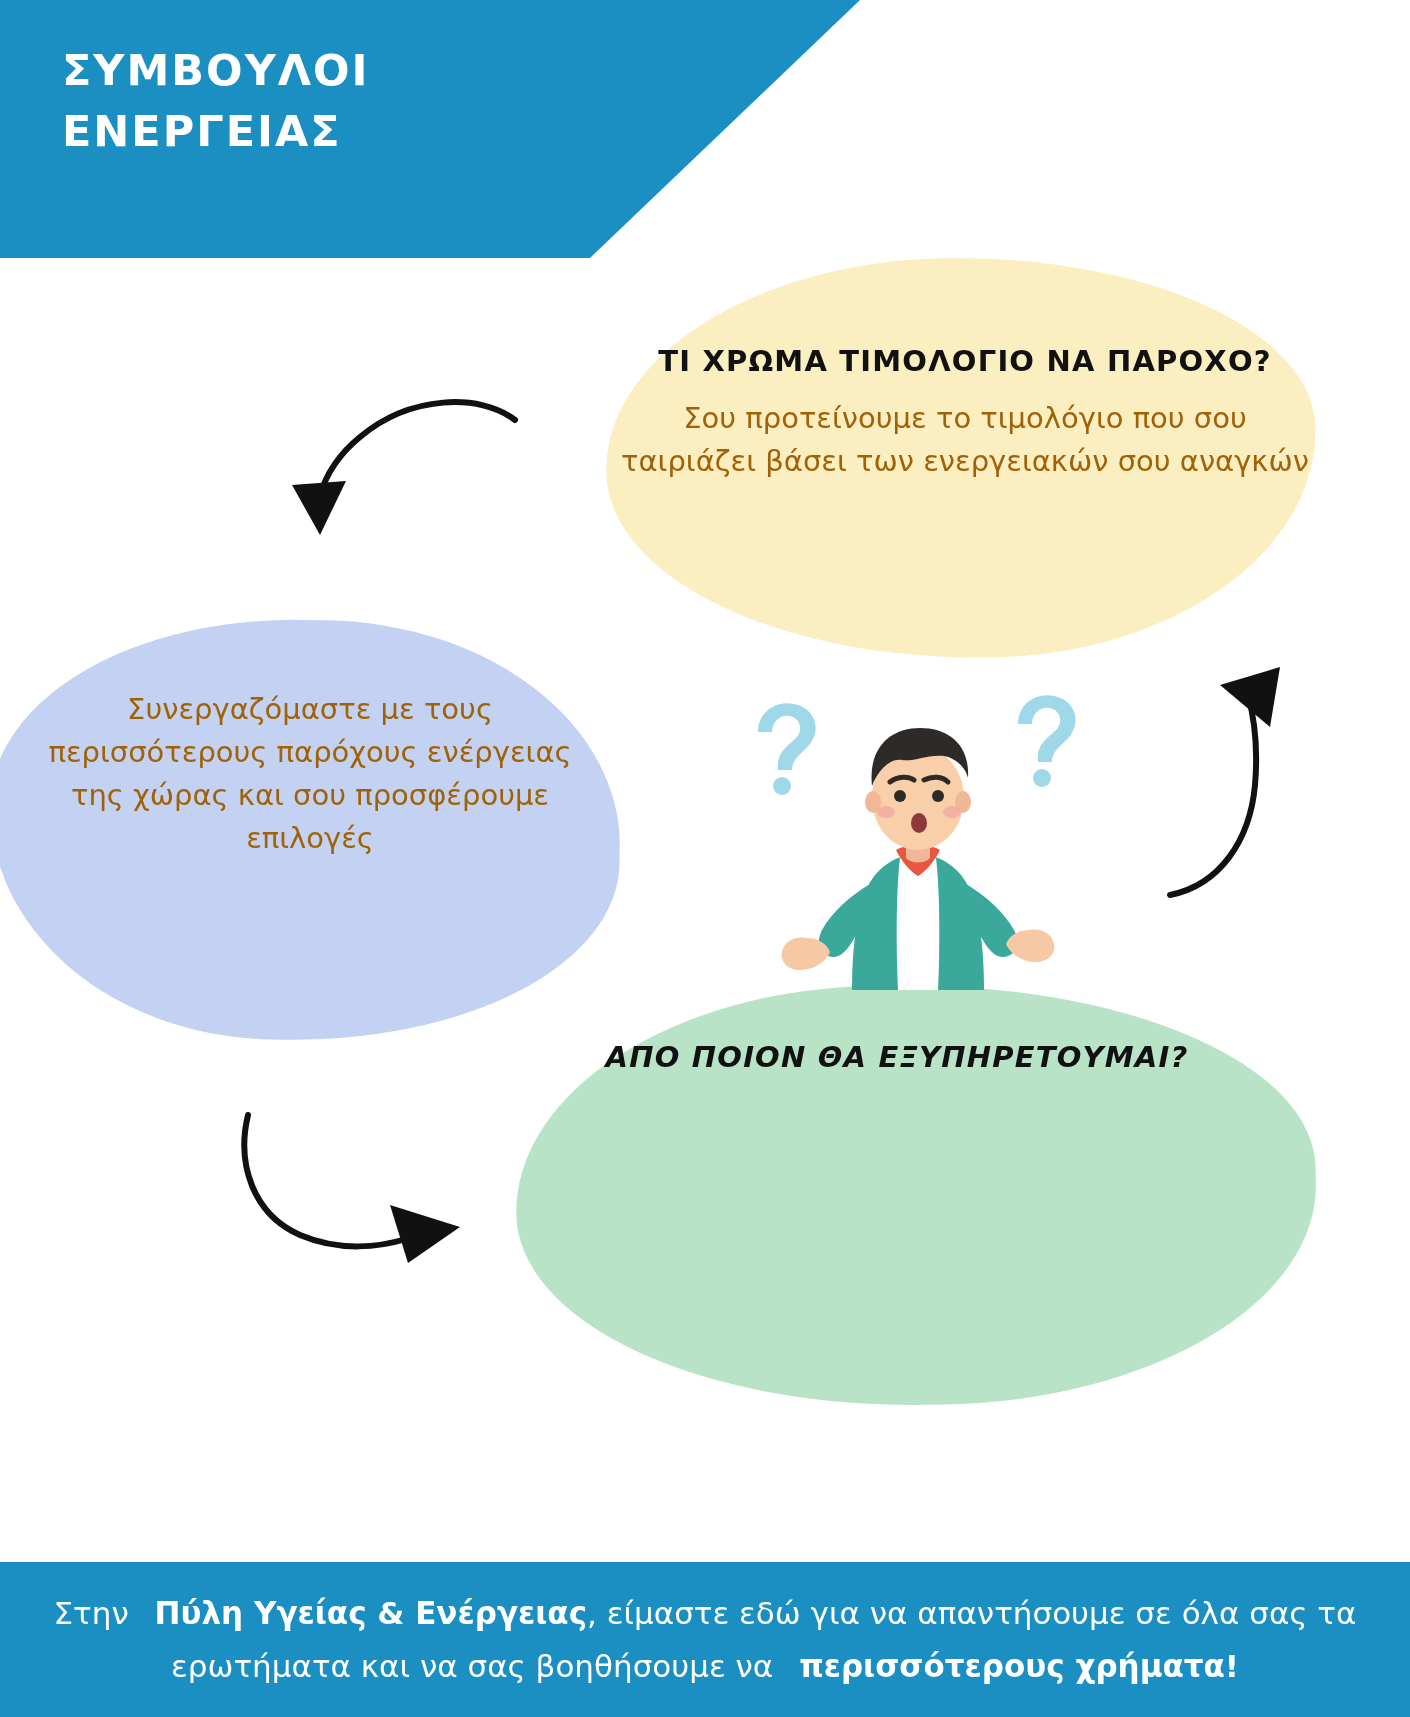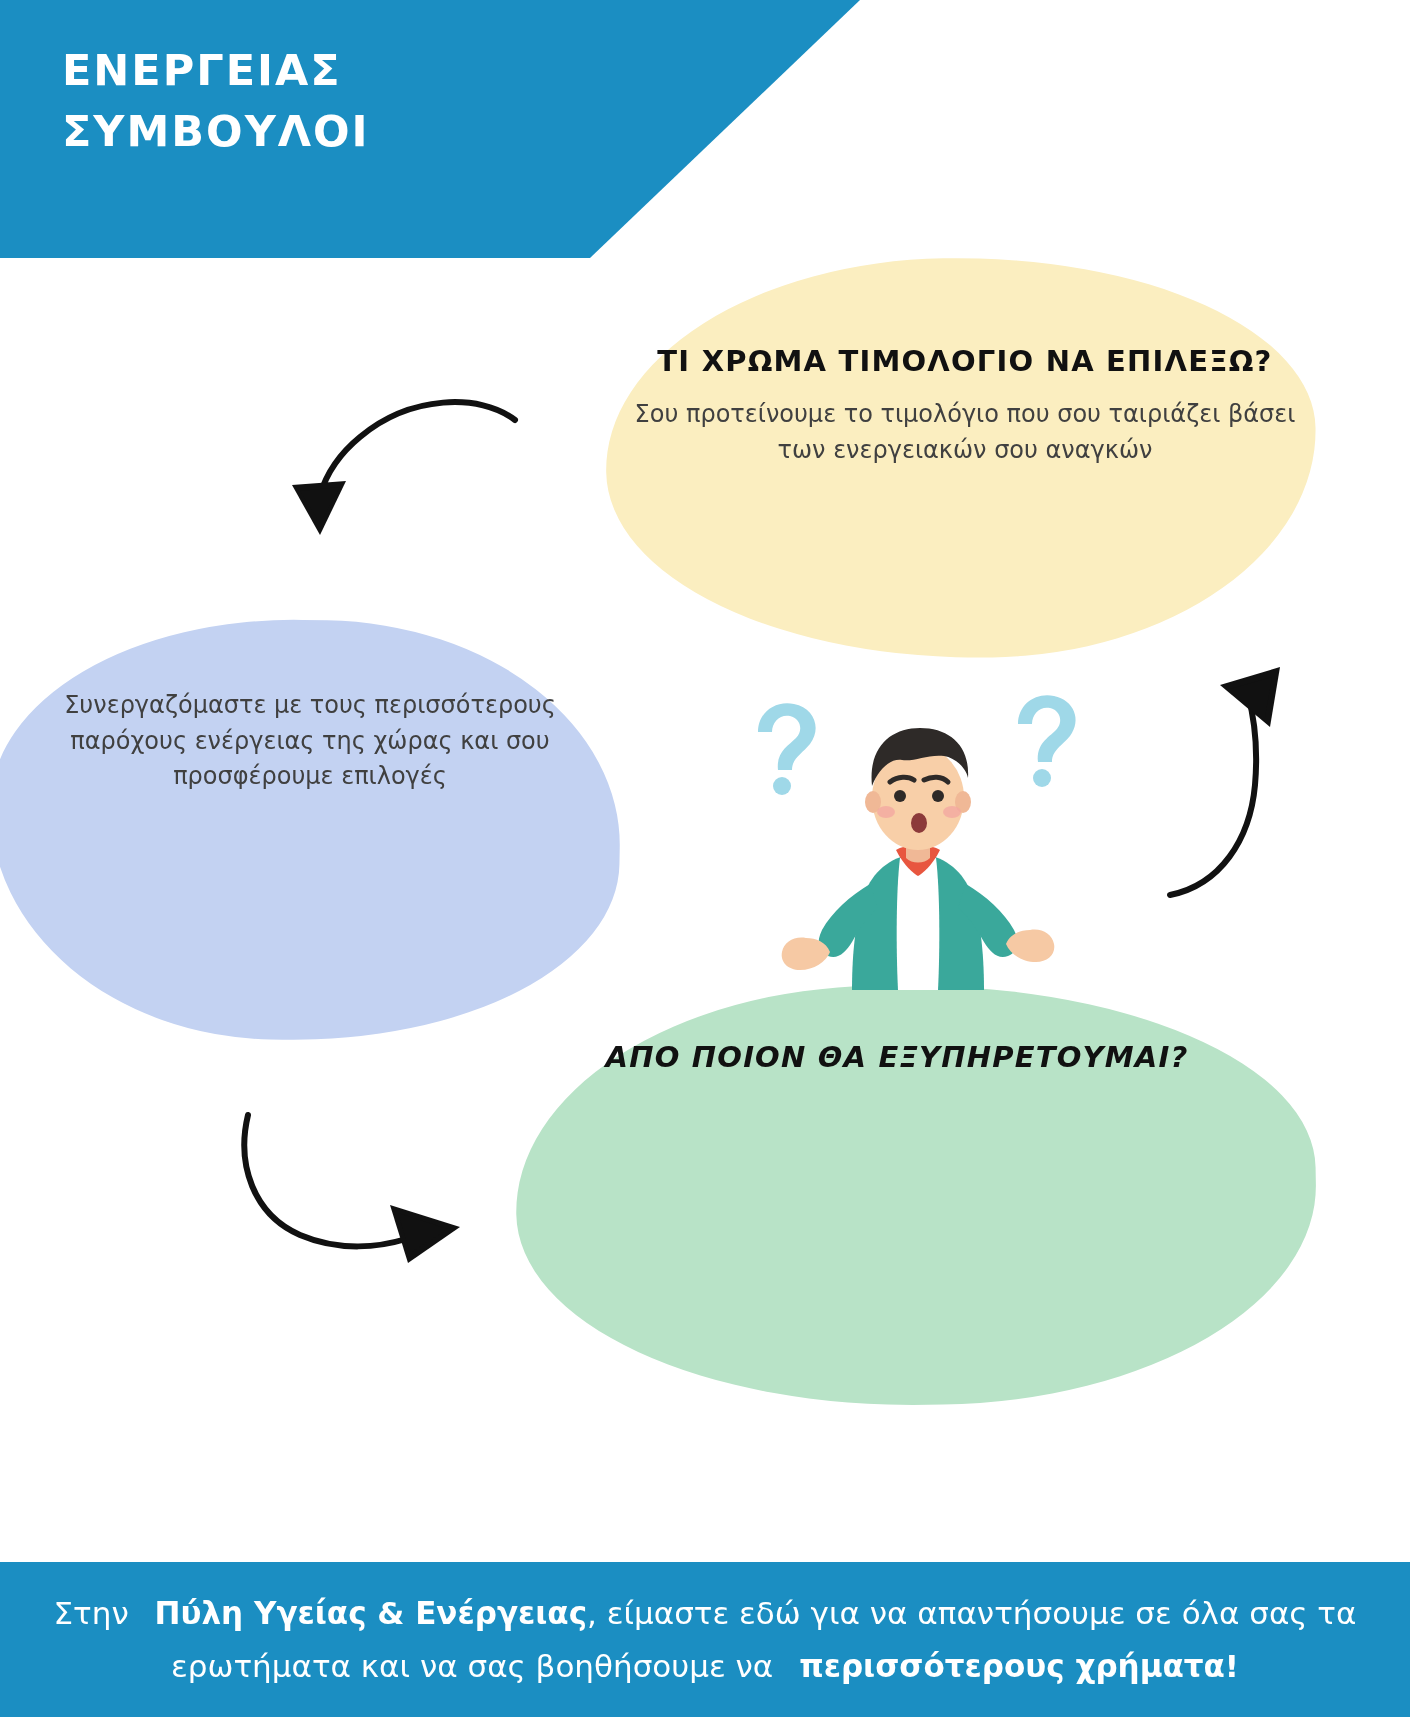--- a/index.html
+++ b/index.html
@@ -89,23 +89,23 @@
   }
   .block .q-title {
     font-size: 29px;
     font-weight: bold;
     letter-spacing: 1.2px;
     line-height: 1.35;
     color: #111111;
     margin: 0 0 16px 0;
   }
   .block .q-body {
-    font-size: 24px;
+    font-size: 29px;
     line-height: 1.48;
-    color: #404040;
+    color: #a16207;
     margin: 0;
   }
 
   
   .blob {
     position: absolute;
     z-index: 0;
   }
   .blob-yellow {
     left: 606px; top: 258px;
@@ -166,22 +166,22 @@
     padding: 0 38px;
   }
   .footer-text b { font-weight: bold; margin-left: 16px; }
 </style>
 </head>
 <body>
 
 <div class="header">
   <div class="header-banner"></div>
   <div class="header-title">
+    <div>ΣΥΜΒΟΥΛΟΙ</div>
     <div>ΕΝΕΡΓΕΙΑΣ</div>
-    <div>ΣΥΜΒΟΥΛΟΙ</div>
   </div>
 
 </div>
 
 <div class="blob blob-yellow"></div>
 <div class="blob blob-blue"></div>
 <div class="blob blob-green"></div>
 
 <div class="arrow" style="left:280px; top:375px; width:260px; height:190px;">
   <svg viewBox="0 0 260 190" width="260" height="190">
@@ -201,21 +201,21 @@
 
 <div class="arrow" style="left:230px; top:1105px; width:280px; height:190px;">
   <svg viewBox="0 0 280 190" width="280" height="190">
     <path d="M18 10 C6 60 24 110 70 130 C110 147 150 142 176 134" stroke="#111" stroke-width="6" fill="none" stroke-linecap="round"></path>
     <path d="M160 100 L230 122 L178 158 Z" fill="#111"></path>
     <path d="M168 108 L218 124 L180 148 Z" fill="#111"></path>
   </svg>
 </div>
 
 <div class="block block-yellow">
-  <p class="q-title">ΤΙ ΧΡΩΜΑ ΤΙΜΟΛΟΓΙΟ ΝΑ ΕΠΙΛΕΞΩ?</p>
+  <p class="q-title">ΤΙ ΧΡΩΜΑ ΤΙΜΟΛΟΓΙΟ ΝΑ ΠΑΡΟΧΟ?</p>
   <p class="q-body">Σου προτείνουμε το τιμολόγιο που σου ταιριάζει βάσει των ενεργειακών σου αναγκών</p>
 </div>
 
 <div class="block block-blue">
   <p class="q-body">Συνεργαζόμαστε με τους περισσότερους παρόχους ενέργειας της χώρας και σου προσφέρουμε επιλογές</p>
 </div>
 
 <div class="block block-green">
   <p class="q-title">ΑΠΟ ΠΟΙΟΝ ΘΑ ΕΞΥΠΗΡΕΤΟΥΜΑΙ?</p>
 </div>

